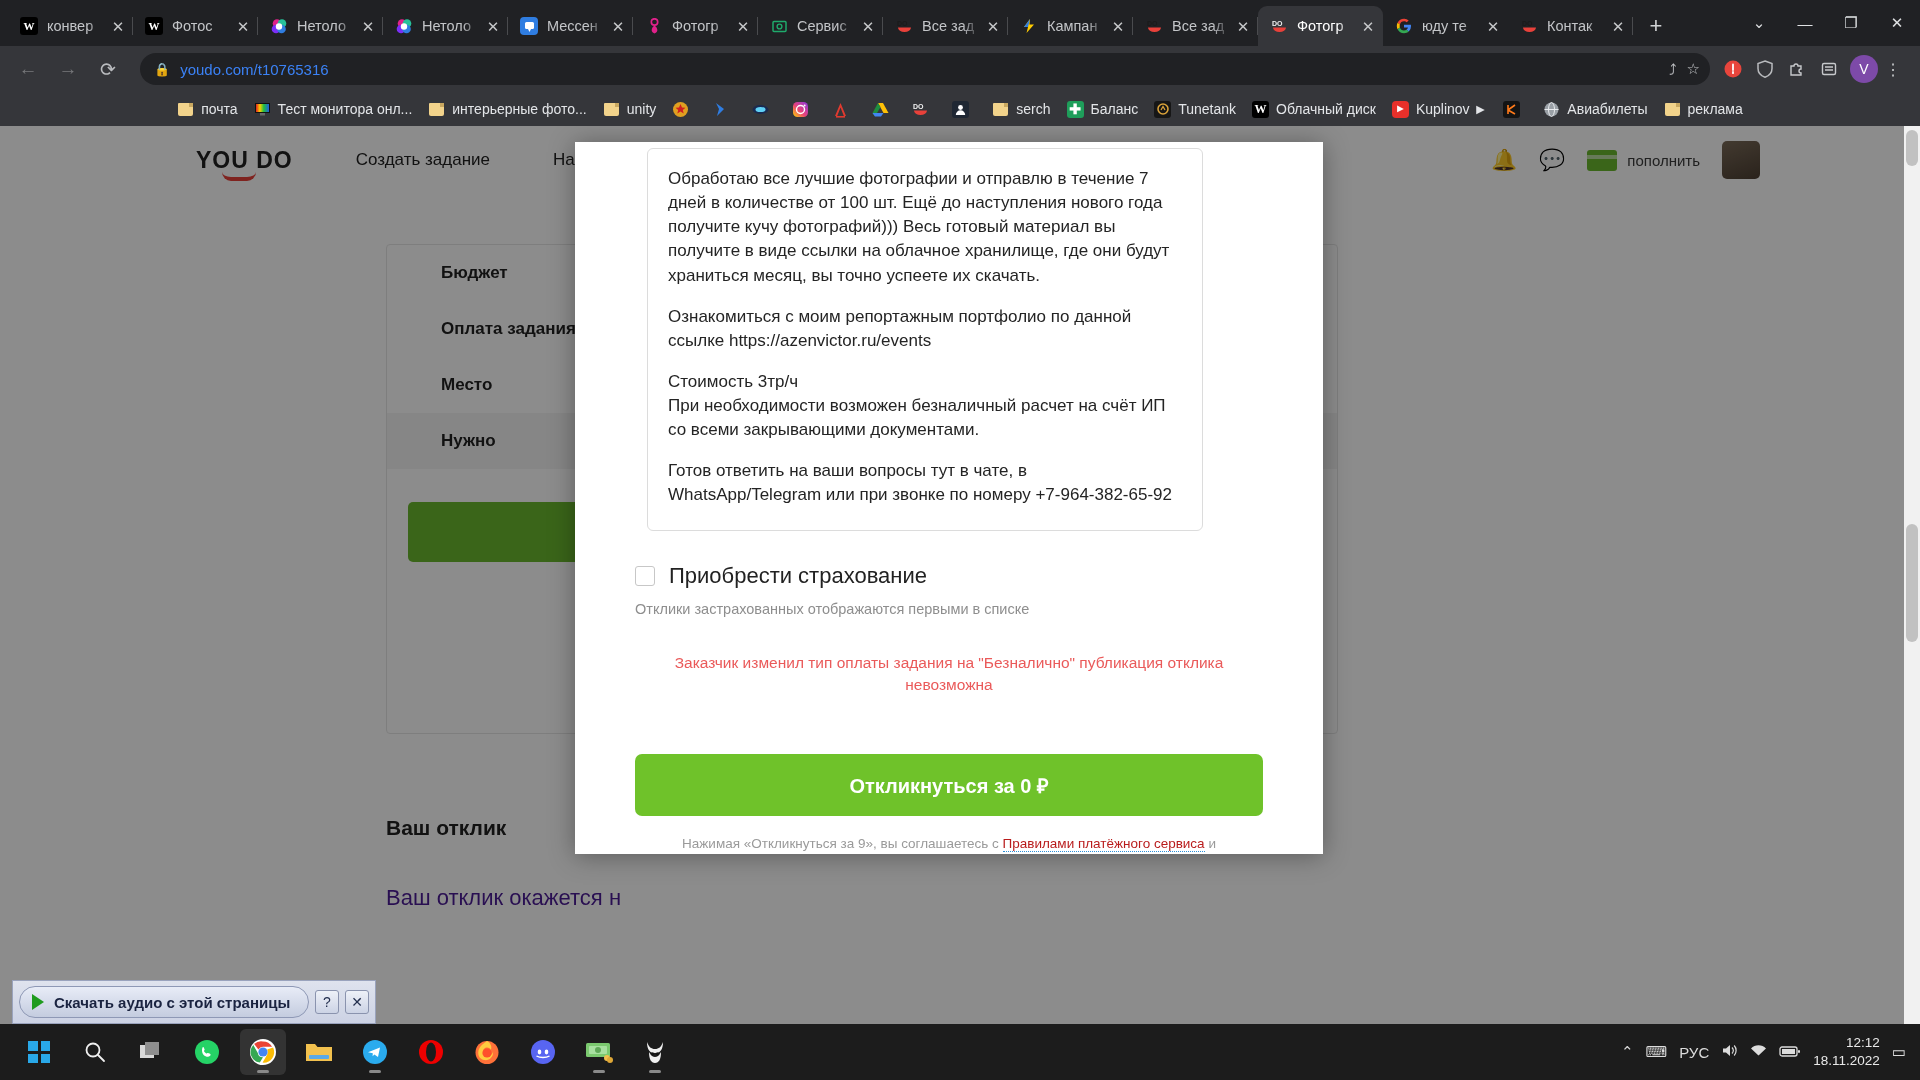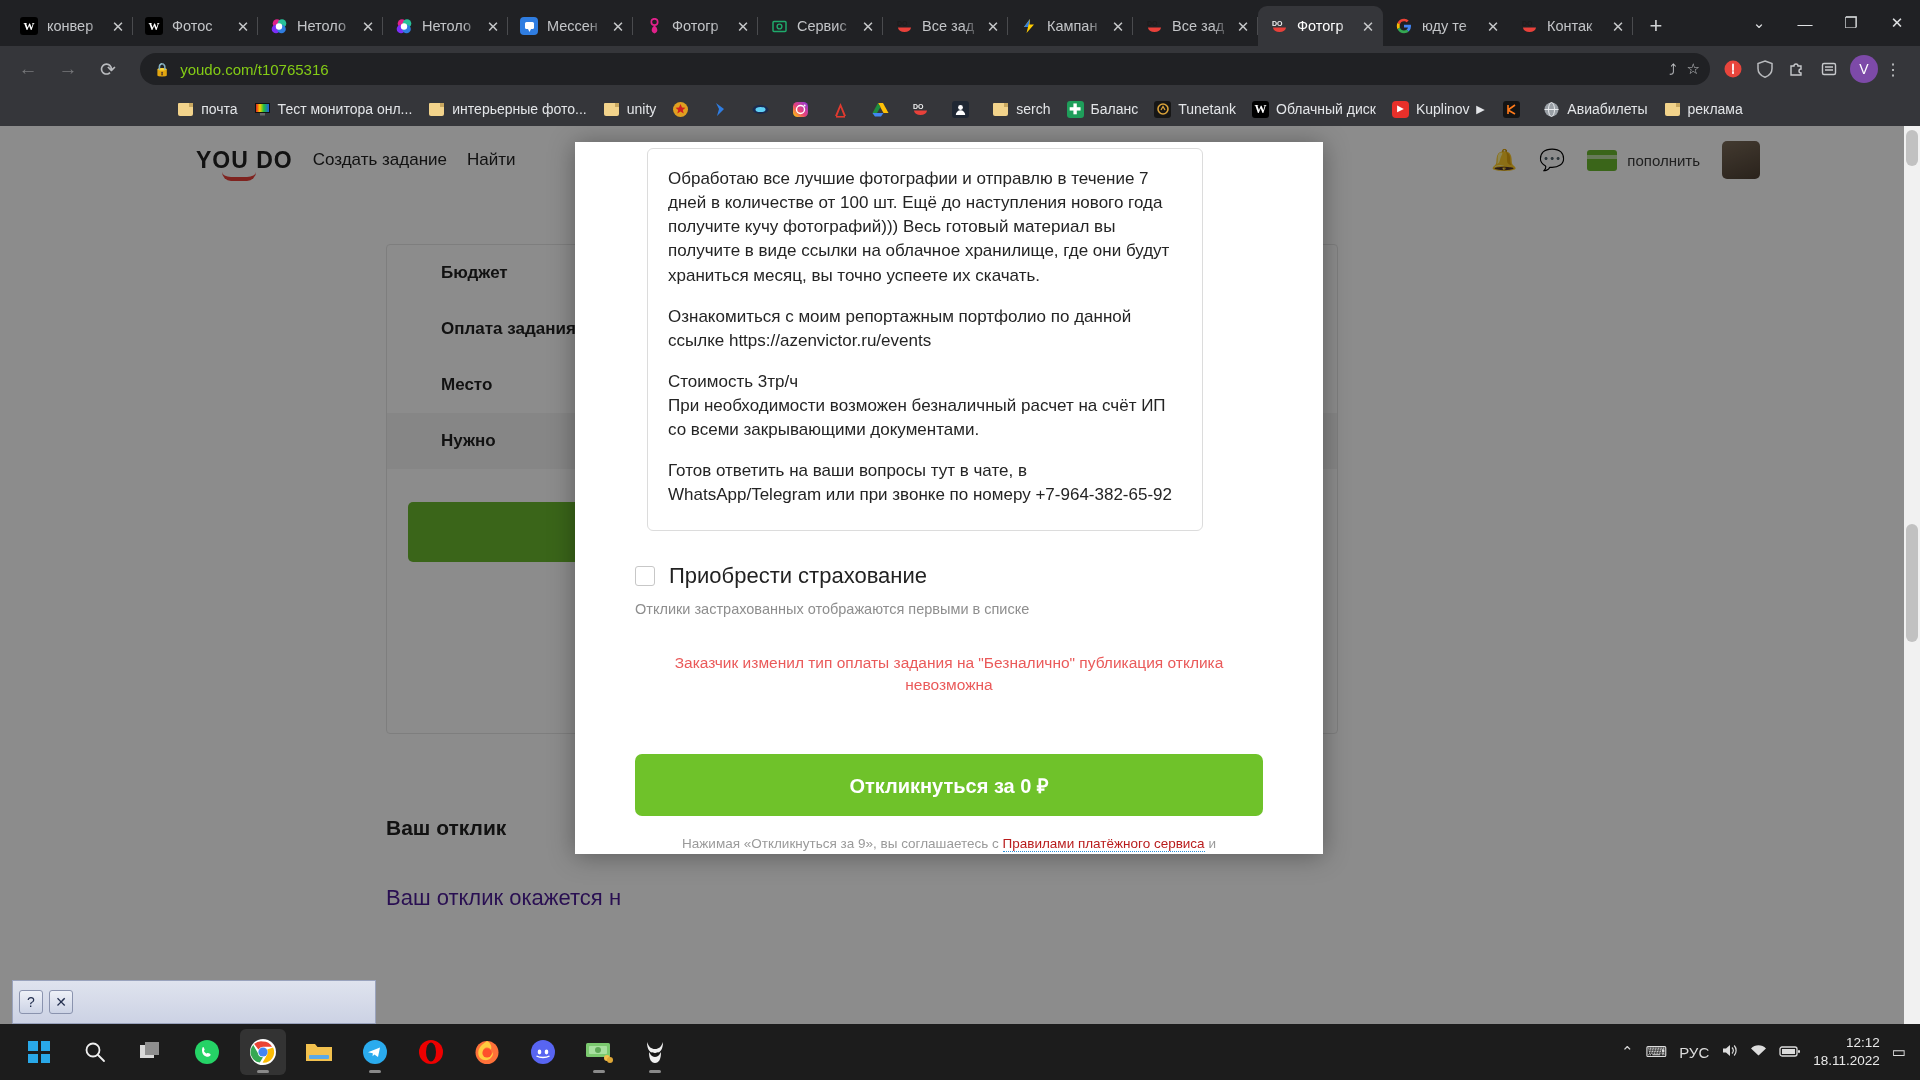--- a/index.html
+++ b/index.html
@@ -77,21 +77,21 @@
     display: flex; align-items: center; justify-content: center;
     color: #b9bbbe; font-size: 19px;
   }
   .navicon.dim { color: #78797c; }
   .omnibox {
     flex: 1 1 auto; height: 32px; background: #202124; border-radius: 16px;
     display: flex; align-items: center; padding: 0 14px;
     margin: 0 8px; position: relative;
   }
   .omnibox .lock { color:#bdbfc2; font-size:13px; margin-right:10px; }
-  .omnibox .url { color:#84cc16; font-size:15px; }
+  .omnibox .url { color:#3b82f6; font-size:15px; }
   .omni-right {
     position:absolute; right:10px; top:0; height:32px;
     display:flex; align-items:center; gap:10px;
   }
   .omni-right span { color:#c0c2c5; font-size:15px; }
   .ext-icons { display: flex; align-items: center; gap: 2px; }
   .ext {
     width: 30px; height: 30px; display:flex; align-items:center; justify-content:center;
     font-size:16px; color:#c7c9cc;
   }
@@ -143,21 +143,21 @@
   }
   .logo {
     margin-left: 196px; font-family:"Liberation Sans",sans-serif;
     font-weight: bold; font-size: 23px; letter-spacing: 1px; color:#222;
     position: relative;
   }
   .logo .smile {
     position:absolute; left: 26px; bottom: -7px; width: 34px; height: 9px;
     border-bottom: 4px solid #e8413a; border-radius: 0 0 18px 18px;
   }
-  .navlink { margin-left: 20px; font-size: 17px; color:#222; }
+  .navlink { margin-left: 63px; font-size: 17px; color:#222; }
   .hdr-right { position:absolute; right: 160px; display:flex; align-items:center; gap: 22px; }
   .hdr-ic { font-size: 21px; color:#777; }
   .topup {
     display:flex; align-items:center; gap:10px;
     font-size: 15px; color:#3b3b3b;
   }
   .card-ic {
     width: 30px; height: 21px; border-radius:3px; background:#6ab82e;
     position: relative;
   }
@@ -770,20 +770,24 @@
 </div>
 
 <div class="pagescroll">
   <div class="arrow" style="top:0">▲</div>
   <div class="thumb1"></div>
   <div class="thumb2"></div>
   <div class="arrow" style="bottom:0">▼</div>
 </div>
 
 <div class="dlbar">
+  <div class="dl-main">
+    <span class="dl-play"></span>
+    <span class="dl-text">Скачать аудио с этой страницы</span>
+  </div>
   <div class="dl-btn">?</div>
   <div class="dl-btn">✕</div>
 </div>
 
 <div class="taskbar">
   <div class="tb-center">
 
     <div class="tb-item">
       <span class="winlogo">
             <i></i>

